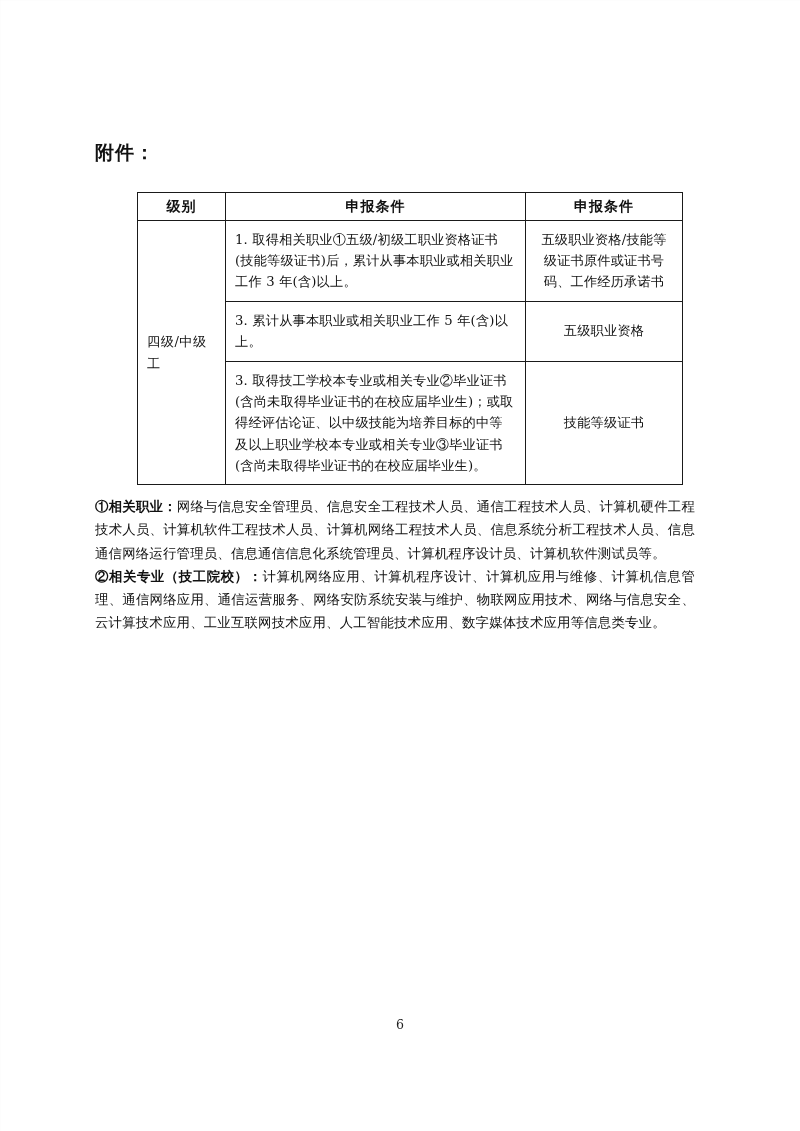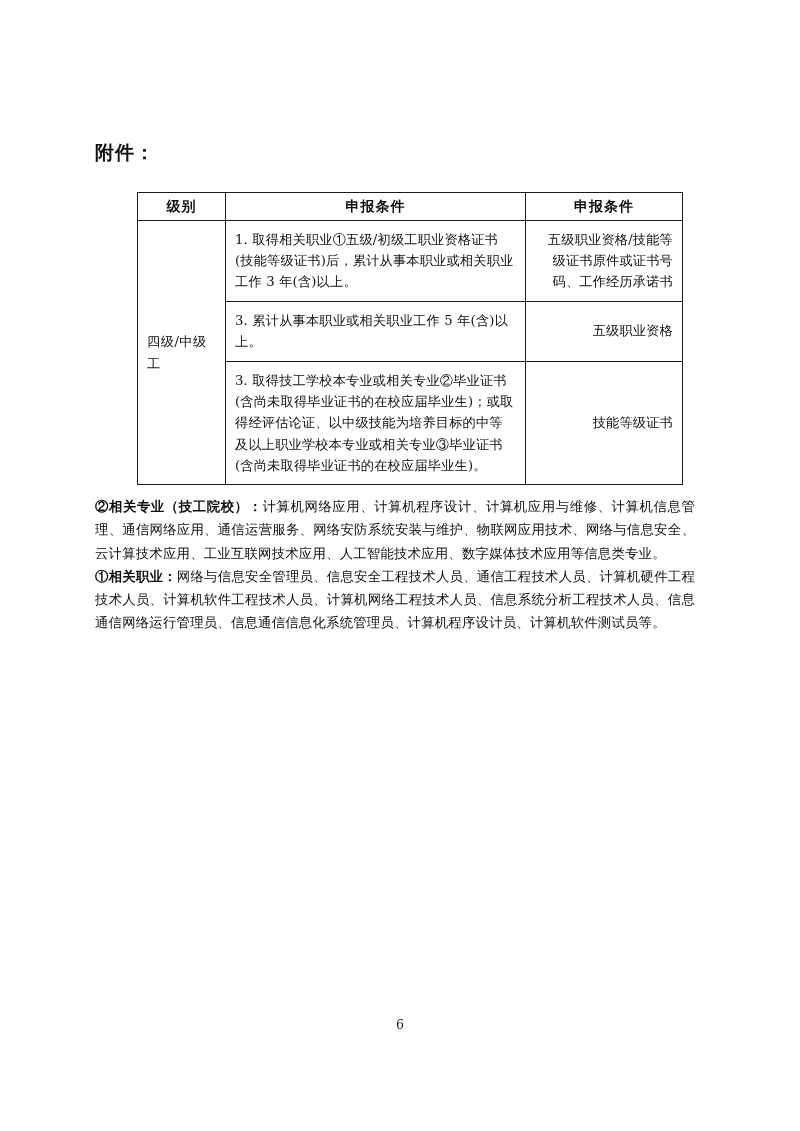--- a/index.html
+++ b/index.html
@@ -77,21 +77,21 @@
   td.level-cell {
     text-align: left;
     font-size: 14px;
     letter-spacing: 0.5px;
   }
   td.cond-cell {
     text-align: left;
     letter-spacing: 0.2px;
   }
   td.mat-cell {
-    text-align: right;
+    text-align: center;
     letter-spacing: 0.2px;
     line-height: 1.65;
   }
   .notes {
     margin-top: 10px;
     margin-left: 0px;
     width: 600px;
     font-size: 13.4px;
     line-height: 1.72;
     text-align: justify;
@@ -146,22 +146,22 @@
           <td class="mat-cell">五级职业资格</td>
         </tr>
         <tr>
           <td class="cond-cell">3. 取得技工学校本专业或相关专业②毕业证书(含尚未取得毕业证书的在校应届毕业生)；或取得经评估论证、以中级技能为培养目标的中等及以上职业学校本专业或相关专业③毕业证书(含尚未取得毕业证书的在校应届毕业生)。</td>
           <td class="mat-cell">技能等级证书</td>
         </tr>
       </tbody>
     </table>
 
     <div class="notes">
+      <p><span class="note-head">①相关职业：</span><span>网络与信息安全管理员、信息安全工程技术人员、通信工程技术人员、计算机硬件工程技术人员、计算机软件工程技术人员、计算机网络工程技术人员、信息系统分析工程技术人员、信息通信网络运行管理员、信息通信信息化系统管理员、计算机程序设计员、计算机软件测试员等。</span></p>
       <p><span class="note-head">②相关专业（技工院校）：</span><span>计算机网络应用、计算机程序设计、计算机应用与维修、计算机信息管理、通信网络应用、通信运营服务、网络安防系统安装与维护、物联网应用技术、网络与信息安全、云计算技术应用、工业互联网技术应用、人工智能技术应用、数字媒体技术应用等信息类专业。</span></p>
-      <p><span class="note-head">①相关职业：</span><span>网络与信息安全管理员、信息安全工程技术人员、通信工程技术人员、计算机硬件工程技术人员、计算机软件工程技术人员、计算机网络工程技术人员、信息系统分析工程技术人员、信息通信网络运行管理员、信息通信信息化系统管理员、计算机程序设计员、计算机软件测试员等。</span></p>
     </div>
 
   </div>
 
   <div class="page-number">6</div>
 
   <div class="scan-noise"></div>
 </div>
 
 </body></html>

